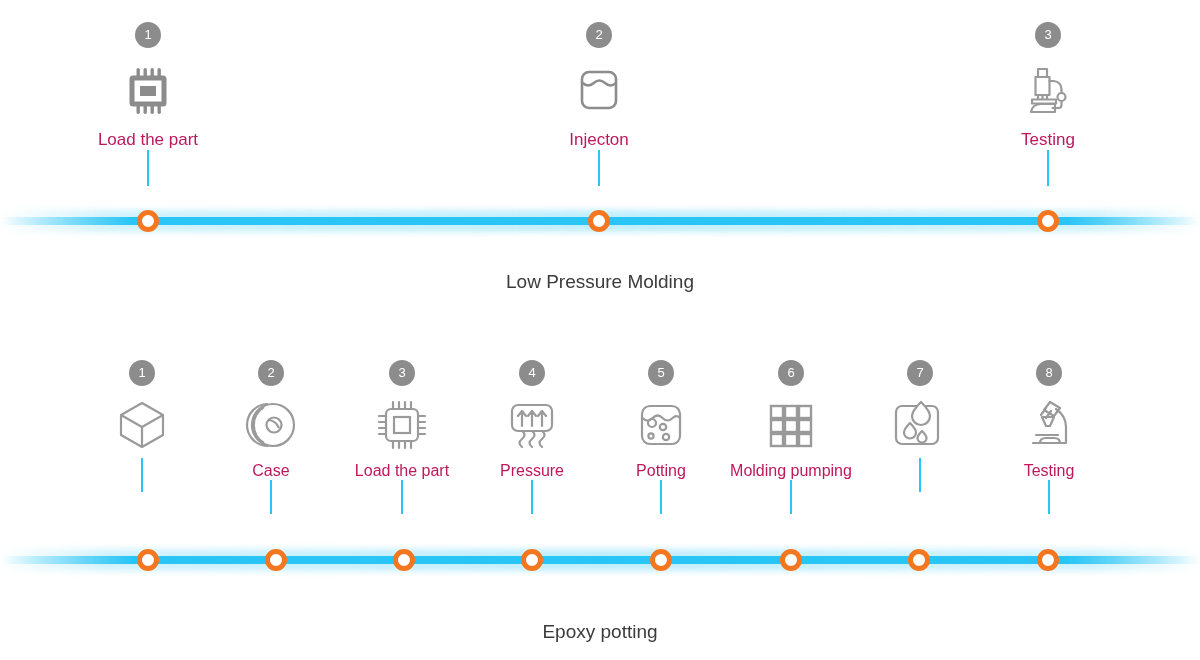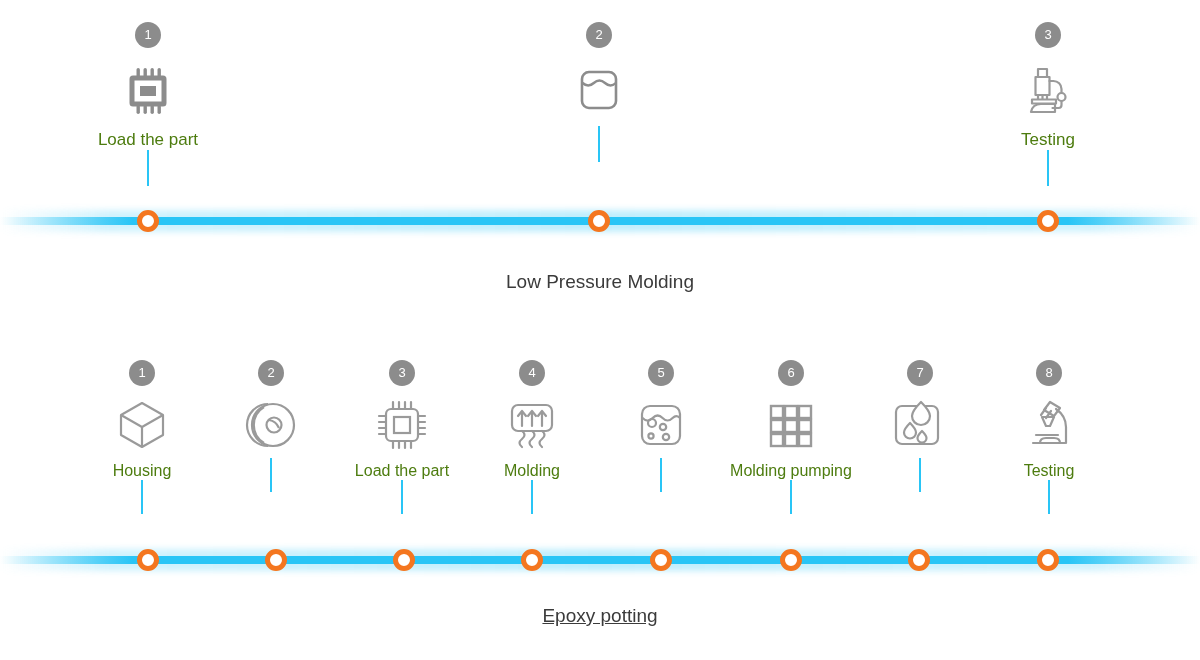--- a/index.html
+++ b/index.html
@@ -48,21 +48,21 @@
     margin: 0 auto; text-align: center;
     font-family: "Liberation Sans", sans-serif;
   }
   .icon-box {
     width: 72px; height: 72px; margin: 6px auto 0;
     display: flex; align-items: center; justify-content: center;
   }
   .icon-box svg { display: block; }
   .label {
     margin-top: 4px;
-    font-size: 17px; color: #4d7c0f;
+    font-size: 17px; color: #be185d;
     white-space: nowrap;
     font-family: "Liberation Sans", sans-serif;
   }
   .stem { width: 2px; background: #29c5f6; margin: 0 auto; }
   .ring {
     position: absolute; left: 50%; margin-left: -11px;
     width: 22px; height: 22px; border-radius: 50%;
     border: 5px solid #f4761f; background: #ffffff;
   }
 
@@ -79,21 +79,21 @@
   .tl-1 .bar-wrap { top: 206px; }
   .tl-1 .ring { top: 210px; }
   .tl-1 .caption { top: 271px; }
 
   .tl-2 .node { top: 20px; }
   .tl-2 .icon-box { width: 66px; height: 66px; }
   .tl-2 .label { font-size: 16px; }
   .tl-2 .stem { height: 34px; }
   .tl-2 .bar-wrap { top: 205px; }
   .tl-2 .ring { top: 209px; }
-  .tl-2 .caption { top: 265px; text-decoration: underline; }
+  .tl-2 .caption { top: 281px; }
 </style>
 </head>
 <body>
 
 <div class="stage">
 
   <div class="timeline tl-1">
 
     <div class="node" style="left:148px">
       <div class="badge">1</div>
@@ -118,20 +118,21 @@
     </div>
 
     <div class="node" style="left:599px">
       <div class="badge">2</div>
       <div class="icon-box">
         <svg width="60" height="60" viewBox="0 0 60 60">
           <rect x="13" y="12" width="34" height="36" rx="7" fill="none" stroke="#8c8c8c" stroke-width="2.6"></rect>
           <path d="M13.6 23 q5.6 5 11.2 0 q5.6 -5 11.2 0 q5.6 5 10.8 0" fill="none" stroke="#8c8c8c" stroke-width="2.4" stroke-linecap="round"></path>
         </svg>
       </div>
+      <div class="label">Injecton</div>
       <div class="stem"></div>
     </div>
 
     <div class="node" style="left:1048px">
       <div class="badge">3</div>
       <div class="icon-box">
         <svg width="60" height="60" viewBox="0 0 60 60">
           <g fill="none" stroke="#9a9a9a" stroke-width="2.2" stroke-linejoin="round" stroke-linecap="round">
             <rect x="20" y="9" width="9" height="8"></rect>
             <rect x="17.5" y="17" width="14" height="18"></rect>
@@ -166,37 +167,37 @@
       <div class="badge">1</div>
       <div class="icon-box">
         <svg width="58" height="58" viewBox="0 0 58 58">
           <g fill="none" stroke="#9a9a9a" stroke-width="2.2" stroke-linejoin="round">
             <path d="M29 7 L50 19 L50 39 L29 51 L8 39 L8 19 Z"></path>
             <path d="M8 19 L29 31 L50 19"></path>
             <path d="M29 31 L29 51"></path>
           </g>
         </svg>
       </div>
-      <div class="label">Housing</div>
       <div class="stem"></div>
     </div>
 
     <div class="node" style="left:271px">
       <div class="badge">2</div>
       <div class="icon-box">
         <svg width="58" height="58" viewBox="0 0 58 58">
           <g fill="none" stroke="#9a9a9a" stroke-width="2.2">
             <circle cx="31" cy="29" r="21"></circle>
             <path d="M31 8 a21 21 0 0 0 0 42" transform="translate(-5,0)"></path>
             <path d="M22 11 a21 21 0 0 0 0 36"></path>
             <circle cx="32" cy="29" r="7.5"></circle>
             <path d="M27 24 q7 1 10 8"></path>
           </g>
         </svg>
       </div>
+      <div class="label">Case</div>
       <div class="stem"></div>
     </div>
 
     <div class="node" style="left:402px">
       <div class="badge">3</div>
       <div class="icon-box">
         <svg width="58" height="58" viewBox="0 0 58 58">
           <g fill="none" stroke="#9a9a9a" stroke-width="2.2" stroke-linecap="round">
             <rect x="13" y="13" width="32" height="32" rx="5"></rect>
             <rect x="21" y="21" width="16" height="16"></rect>
@@ -219,38 +220,39 @@
             <rect x="9" y="9" width="40" height="26" rx="6"></rect>
             <path d="M19 30 v-15 M19 15 l-4 5 M19 15 l4 5"></path>
             <path d="M29 30 v-15 M29 15 l-4 5 M29 15 l4 5"></path>
             <path d="M39 30 v-15 M39 15 l-4 5 M39 15 l4 5"></path>
             <path d="M19 35 q5 4 0 8 q-5 4 0 8"></path>
             <path d="M29 35 q5 4 0 8 q-5 4 0 8"></path>
             <path d="M39 35 q5 4 0 8 q-5 4 0 8"></path>
           </g>
         </svg>
       </div>
-      <div class="label">Molding</div>
+      <div class="label">Pressure</div>
       <div class="stem"></div>
     </div>
 
     <div class="node" style="left:661px">
       <div class="badge">5</div>
       <div class="icon-box">
         <svg width="58" height="58" viewBox="0 0 58 58">
           <g fill="none" stroke="#9a9a9a" stroke-width="2.2" stroke-linecap="round">
             <rect x="10" y="10" width="38" height="38" rx="8"></rect>
             <path d="M10.6 22 q5 5 10 0 q5 -5 10 0 q5 5 10 0 q3.5 -3.5 6.8 -0.6"></path>
             <circle cx="20" cy="27" r="4"></circle>
             <circle cx="31" cy="31" r="3.2"></circle>
             <circle cx="19" cy="40" r="2.6"></circle>
             <circle cx="34" cy="41" r="3.2"></circle>
           </g>
         </svg>
       </div>
+      <div class="label">Potting</div>
       <div class="stem"></div>
     </div>
 
     <div class="node" style="left:791px">
       <div class="badge">6</div>
       <div class="icon-box">
         <svg width="58" height="58" viewBox="0 0 58 58">
           <g fill="none" stroke="#9a9a9a" stroke-width="2.4">
             <rect x="9" y="10" width="12" height="12"></rect>
             <rect x="23" y="10" width="12" height="12"></rect>

